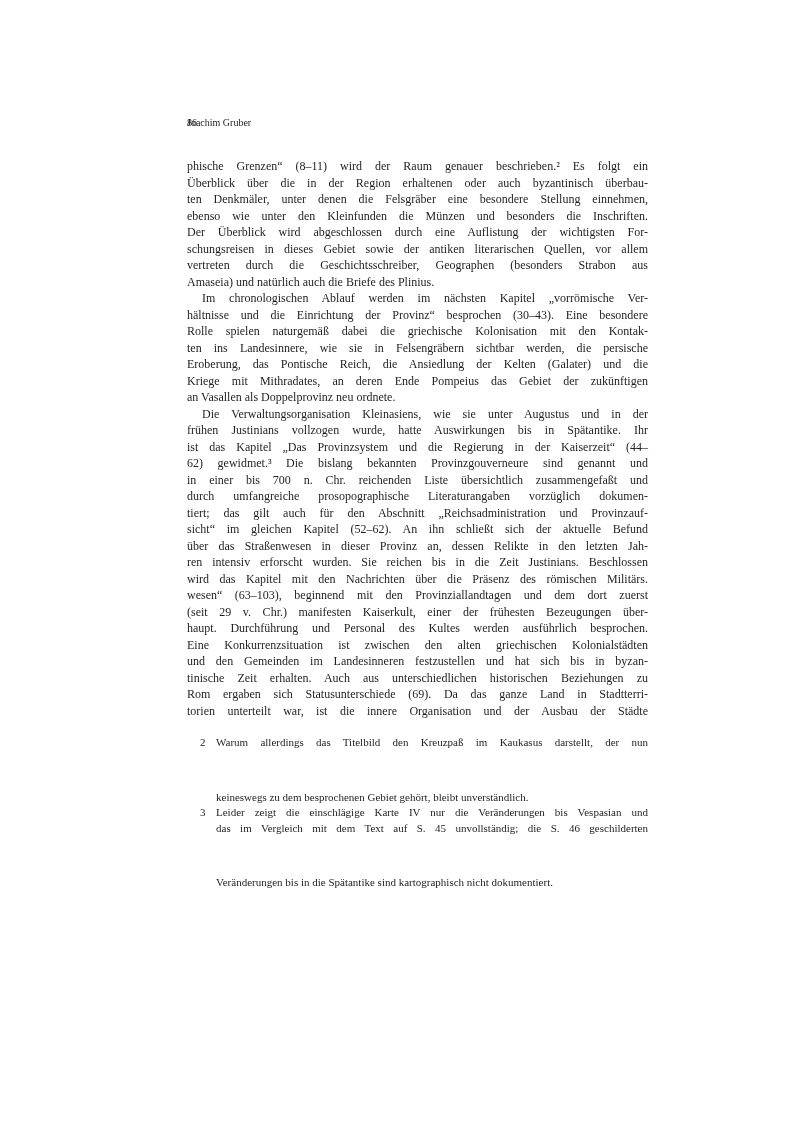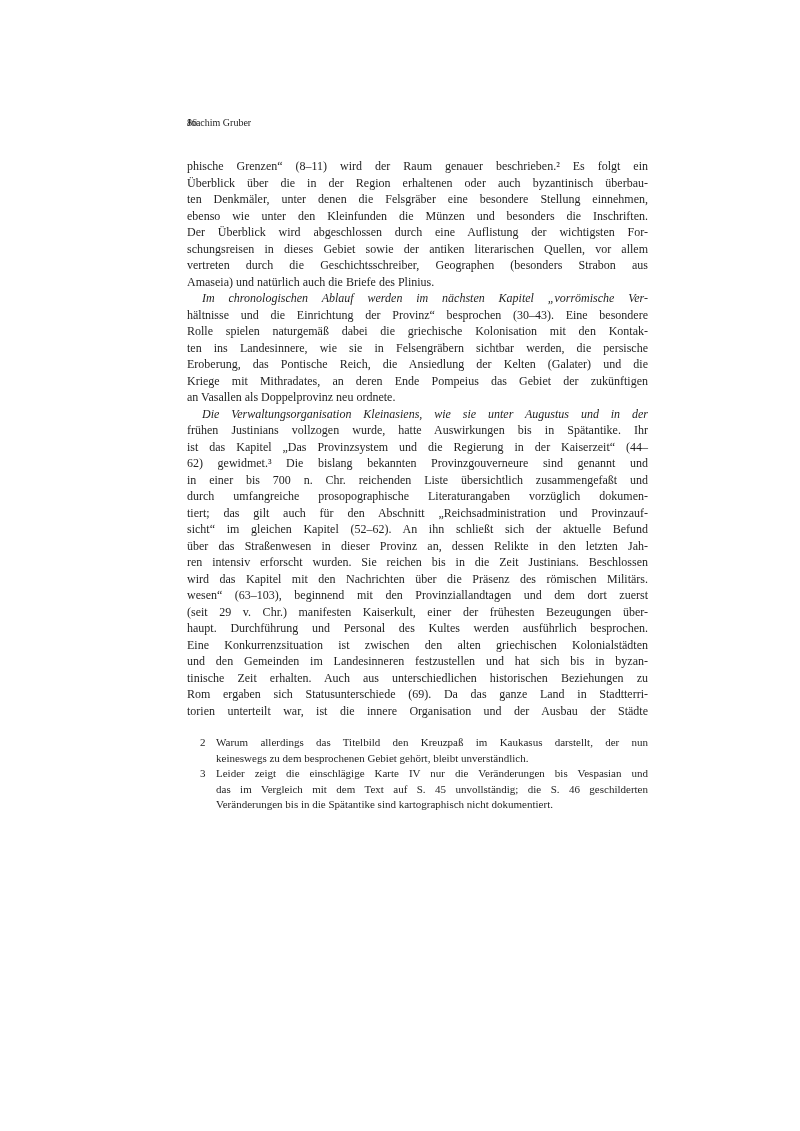--- a/index.html
+++ b/index.html
@@ -39,40 +39,41 @@
     font-size: 12px;
   }
   .line {
     height: 16.5px;
     line-height: 16.5px;
     text-align: justify;
     text-align-last: justify;
     white-space: nowrap;
   }
   .line.justified { white-space: normal; }
-  .line.indent { padding-left: 15px; font-style: italic; }
+  .line.indent { padding-left: 15px; }
   .line.final {
     text-align: center;
     text-align-last: left;
   }
   .footnotes {
     margin-top: 16px;
     font-size: 11px;
   }
   .fn-line {
     position: relative;
     height: 15.5px;
     line-height: 15.5px;
     padding-left: 29px;
     text-align: justify;
     text-align-last: justify;
   }
   .fn-line.final {
     text-align: left;
     text-align-last: left;
+    margin-top: 39px;
   }
   .fn-num {
     position: absolute;
     left: 13px;
     top: 0;
   }
 </style>
 </head>
 <body>
 

